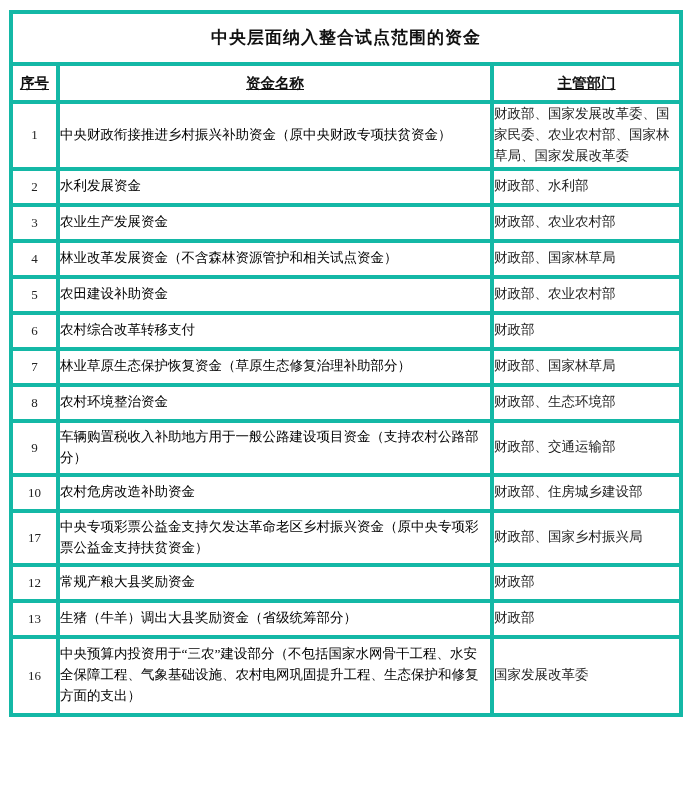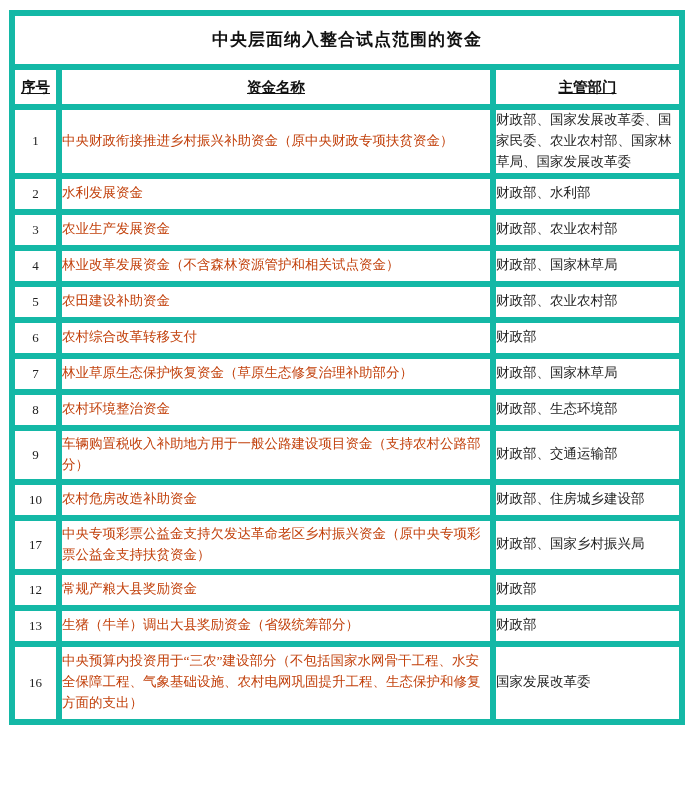--- a/index.html
+++ b/index.html
@@ -23,21 +23,21 @@
     background: #ffffff;
   }
   table.fund-table {
     width: 672px;
     border-collapse: collapse;
     table-layout: fixed;
     border: 1px solid #555;
   }
   table.fund-table td,
   table.fund-table th {
-    border: 6px solid #14b8a6;
+    border: 4px solid #14b8a6;
     padding: 0;
     vertical-align: middle;
   }
   .title-cell {
     text-align: center;
     font-size: 17px;
     font-weight: bold;
     letter-spacing: 1px;
     height: 48px;
     line-height: 48px;
@@ -62,21 +62,21 @@
   }
   td.no {
     text-align: center;
     font-size: 13px;
     color: #222;
   }
   td.name {
     font-size: 13.5px;
     line-height: 1.55;
     padding: 6px 8px 6px 10px;
-    color: #c2410c;
+    color: #000000;
   }
   td.dept {
     font-size: 13.5px;
     line-height: 1.55;
     padding: 6px 6px 6px 8px;
     color: #222;
   }
   .r1 { height: 54px; }
   .r-std { height: 36px; }
   .r-tall { height: 54px; }

